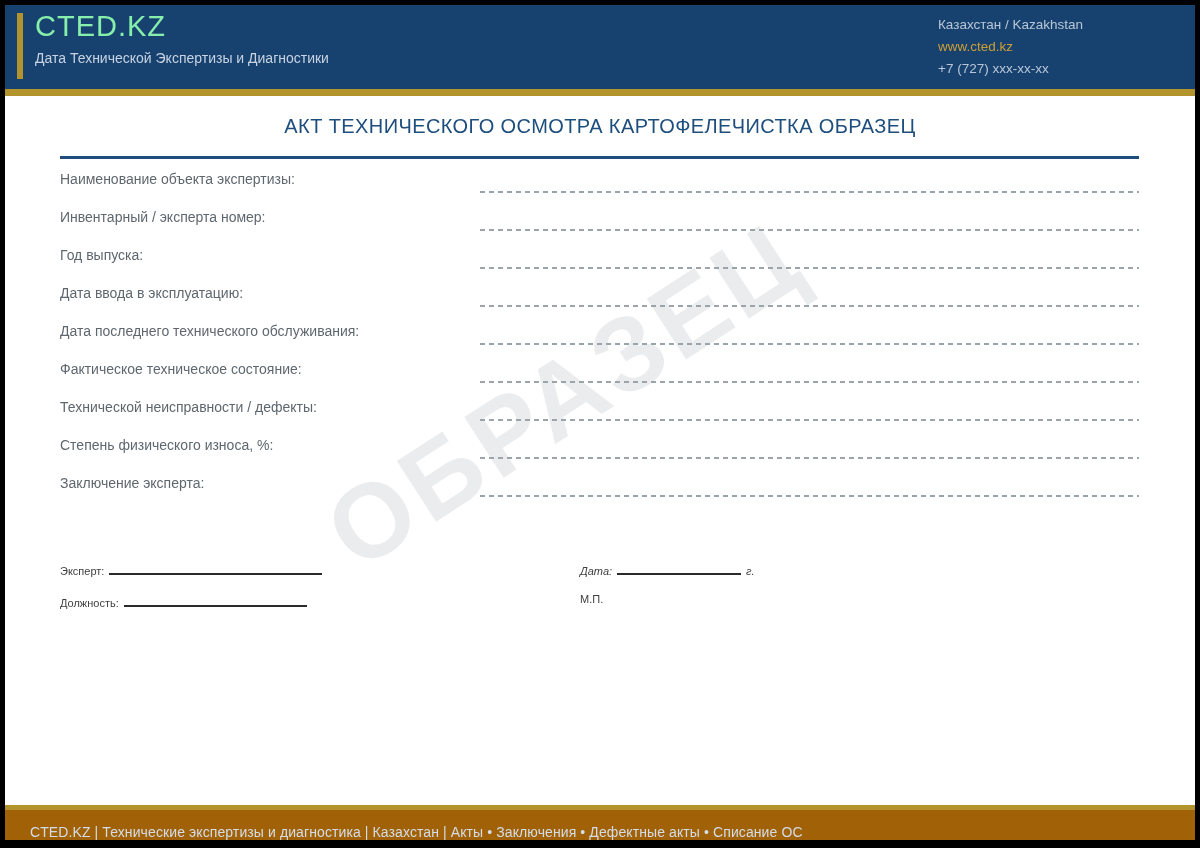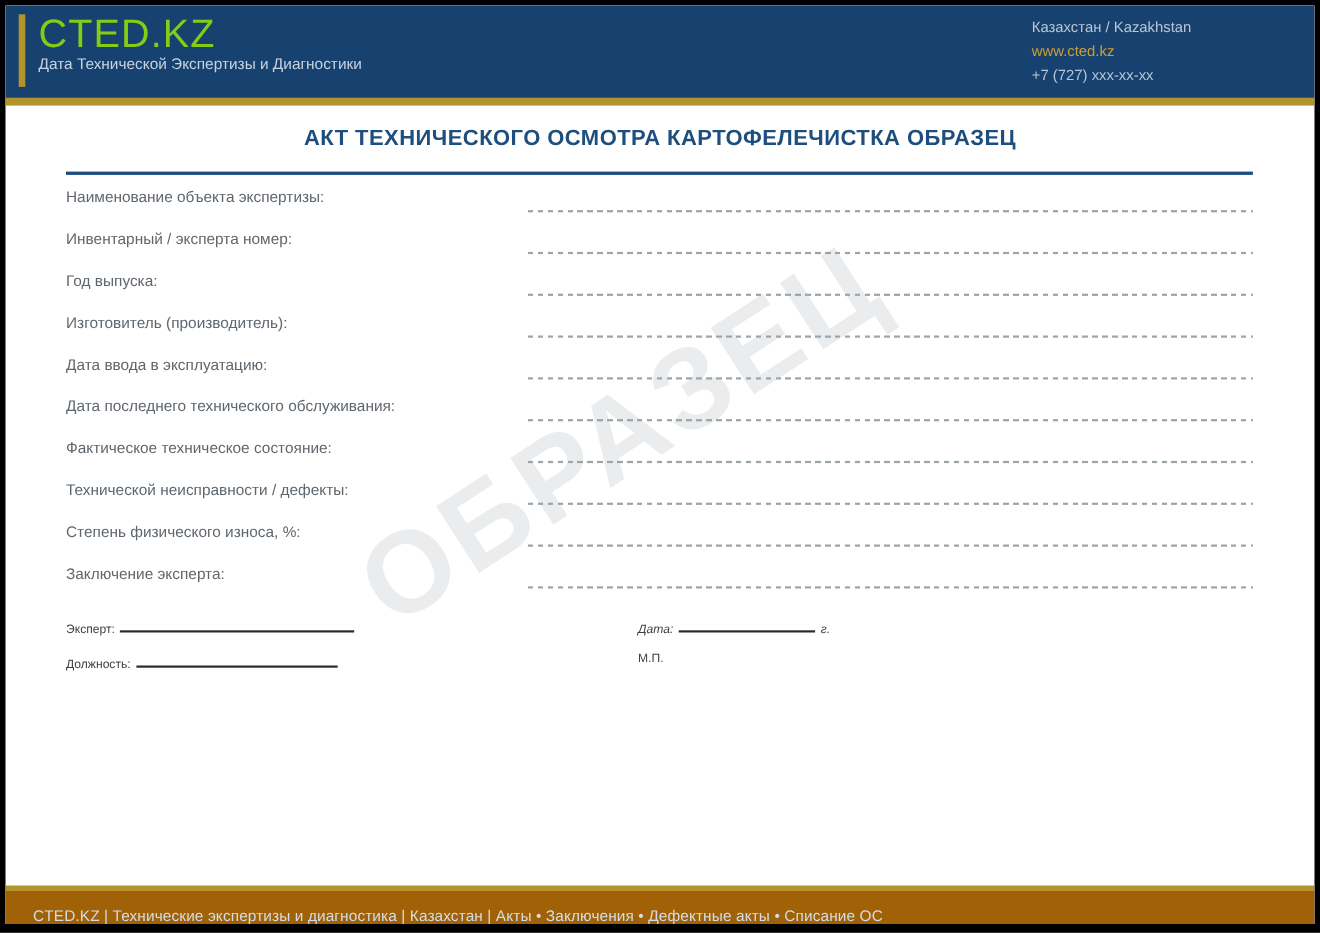--- a/index.html
+++ b/index.html
@@ -27,22 +27,22 @@
   }
   .accent-bar {
     position: absolute;
     left: 12px; top: 8px;
     width: 6px; height: 66px;
     background: #b2932c;
   }
   .logo {
     position: absolute;
     left: 30px; top: 5px;
-    color: #84cc16;
-    font-size: 36px;
+    color: #86efac;
+    font-size: 29px;
     font-weight: 400;
     letter-spacing: 1px;
   }
   .tagline {
     position: absolute;
     left: 30px; top: 45px;
     color: #c7d3e2;
     font-size: 14px;
   }
   .header-contact {
@@ -61,21 +61,21 @@
     background: #b2932c;
   }
 
   
   .doc-title {
     position: absolute;
     top: 110px; left: 0; right: 0;
     text-align: center;
     color: #1d4e7e;
     font-size: 20px;
-    font-weight: 700;
+    font-weight: 400;
     letter-spacing: 0.4px;
   }
   .title-rule {
     position: absolute;
     top: 151px; left: 55px; right: 56px;
     height: 3px;
     background: #1d4e7e;
   }
 
   
@@ -181,24 +181,20 @@
     </div>
     <div class="field-row">
       <span class="field-label">Инвентарный / эксперта номер:</span>
       <span class="field-line"></span>
     </div>
     <div class="field-row">
       <span class="field-label">Год выпуска:</span>
       <span class="field-line"></span>
     </div>
     <div class="field-row">
-      <span class="field-label">Изготовитель (производитель):</span>
-      <span class="field-line"></span>
-    </div>
-    <div class="field-row">
       <span class="field-label">Дата ввода в эксплуатацию:</span>
       <span class="field-line"></span>
     </div>
     <div class="field-row">
       <span class="field-label">Дата последнего технического обслуживания:</span>
       <span class="field-line"></span>
     </div>
     <div class="field-row">
       <span class="field-label">Фактическое техническое состояние:</span>
       <span class="field-line"></span>

